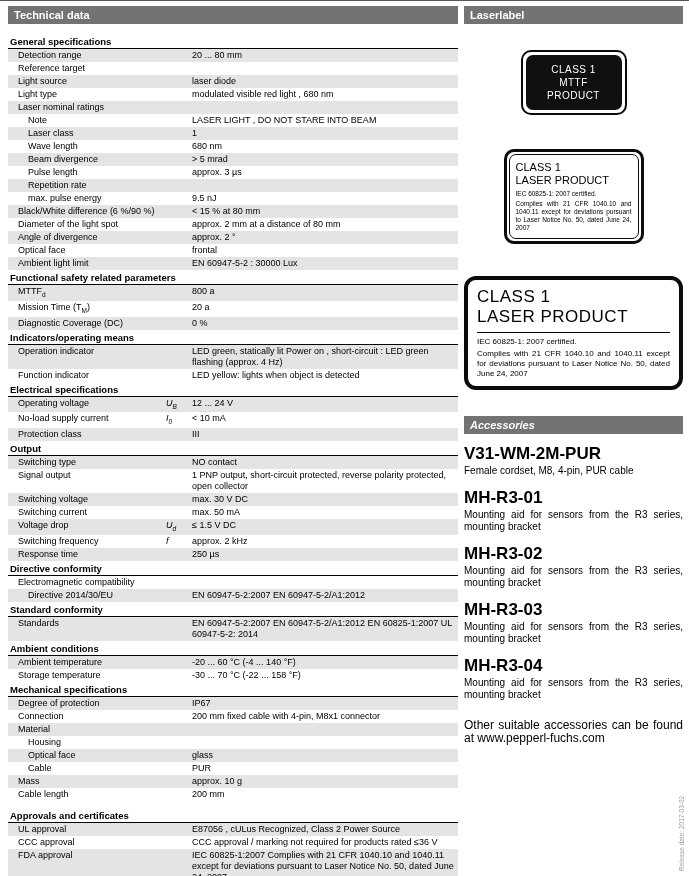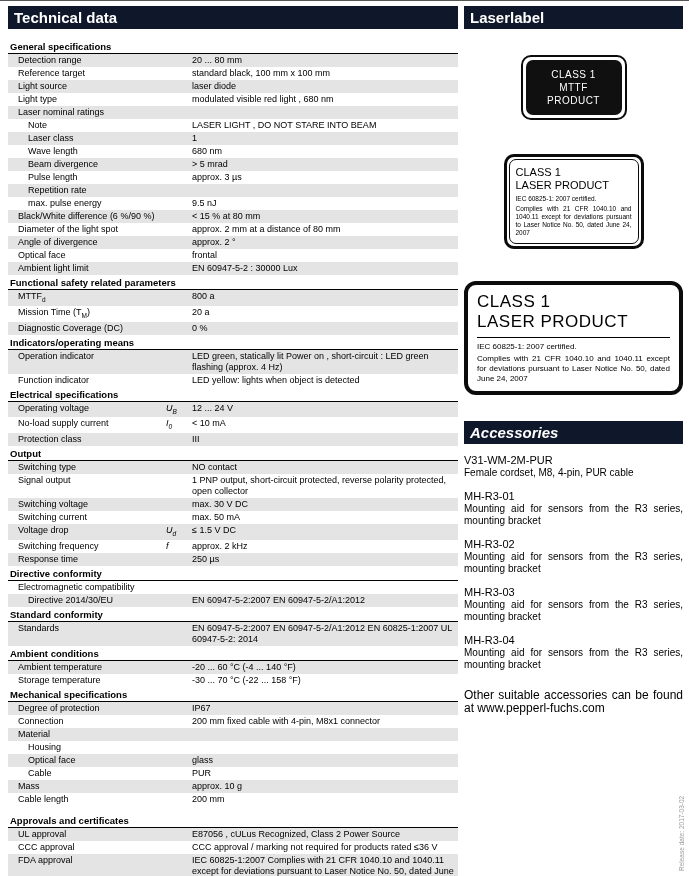--- a/index.html
+++ b/index.html
@@ -3,21 +3,21 @@
 <meta charset="utf-8">
 <style>
   html,body{margin:0;padding:0;}
   body{
     width:689px;height:876px;background:#ffffff;position:relative;overflow:hidden;
     font-family:"Liberation Sans","DejaVu Sans",sans-serif;color:#000;
   }
   .page{position:absolute;inset:0;border-top:1px solid #555;}
   .left-col{position:absolute;left:8px;top:5px;width:450px;}
   .right-col{position:absolute;left:464px;top:5px;width:219px;}
-  .hdr-bar{background:#0f172a;color:#fff;font-weight:bold;font-size:15px;padding:3px 6px;}
+  .hdr-bar{background:#737373;color:#fff;font-weight:bold;font-size:11px;padding:3px 6px;}
   #tech-table{margin-top:10px;border-bottom:1px solid #000;}
   .section-title{font-weight:bold;font-size:9.5px;line-height:11px;padding:2px 2px 1px 2px;border-bottom:1px solid #000;}
   .section-title.gap{margin-top:7px;}
   .row{display:grid;grid-template-columns:158px 26px 1fr;font-size:9px;line-height:11px;padding:1px 0;}
   .row.shaded{background:#e4e4e4;}
   .lab{padding-left:10px;}
   .lab.ind1{padding-left:20px;}
   .sym{font-style:italic;}
   .val{padding-right:3px;}
   sub{font-size:6.5px;}
@@ -29,21 +29,21 @@
   .label-med .t{font-size:11px;line-height:13px;}
   .label-med .cert{font-size:6.5px;line-height:8px;margin-top:3px;}
   .label-med .body{font-size:6.5px;line-height:8px;margin-top:2px;text-align:justify;}
   .label-lg{margin:32px 0 0;border:4px solid #0b0b0b;border-radius:12px;padding:7px 9px;}
   .label-lg .t{font-size:17px;line-height:20px;letter-spacing:.5px;}
   .label-lg .rule{border-top:1px solid #000;margin:5px 0 4px;}
   .label-lg .cert{font-size:8px;line-height:10px;}
   .label-lg .body{font-size:8px;line-height:10px;margin-top:2px;text-align:justify;}
   
   .acc-bar{margin-top:26px;font-style:italic;}
-  .acc-name{font-size:11px;font-weight:normal;margin:10px 0 1px;}
+  .acc-name{font-size:17px;font-weight:bold;margin:10px 0 1px;}
   .acc-desc{font-size:10px;line-height:12.5px;text-align:justify;}
   .acc-note{font-size:12px;line-height:13px;text-align:justify;margin-top:17px;}
   .edge-note{position:absolute;left:678px;top:620px;height:250px;writing-mode:vertical-rl;transform:rotate(180deg);font-size:6.5px;color:#9a9a9a;white-space:nowrap;}
 </style>
 </head>
 <body>
 
 <div class="page">
 
   <div class="left-col">
@@ -53,21 +53,20 @@
     <div id="tech-table">
         <div class="section-title">General specifications</div>
         <div class="row shaded">
           <div class="lab">Detection range</div>
           <div class="sym"></div>
           <div class="val">20 ... 80 mm</div>
         </div>
         <div class="row">
           <div class="lab">Reference target</div>
           <div class="sym"></div>
-          <div class="val">standard black, 100 mm x 100 mm</div>
         </div>
         <div class="row shaded">
           <div class="lab">Light source</div>
           <div class="sym"></div>
           <div class="val">laser diode</div>
         </div>
         <div class="row">
           <div class="lab">Light type</div>
           <div class="sym"></div>
           <div class="val">modulated visible red light , 680 nm</div>

